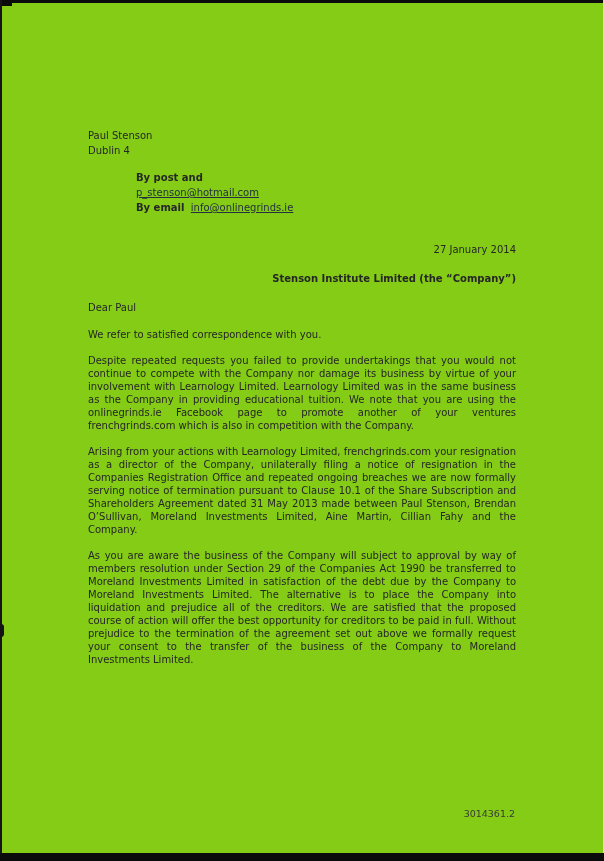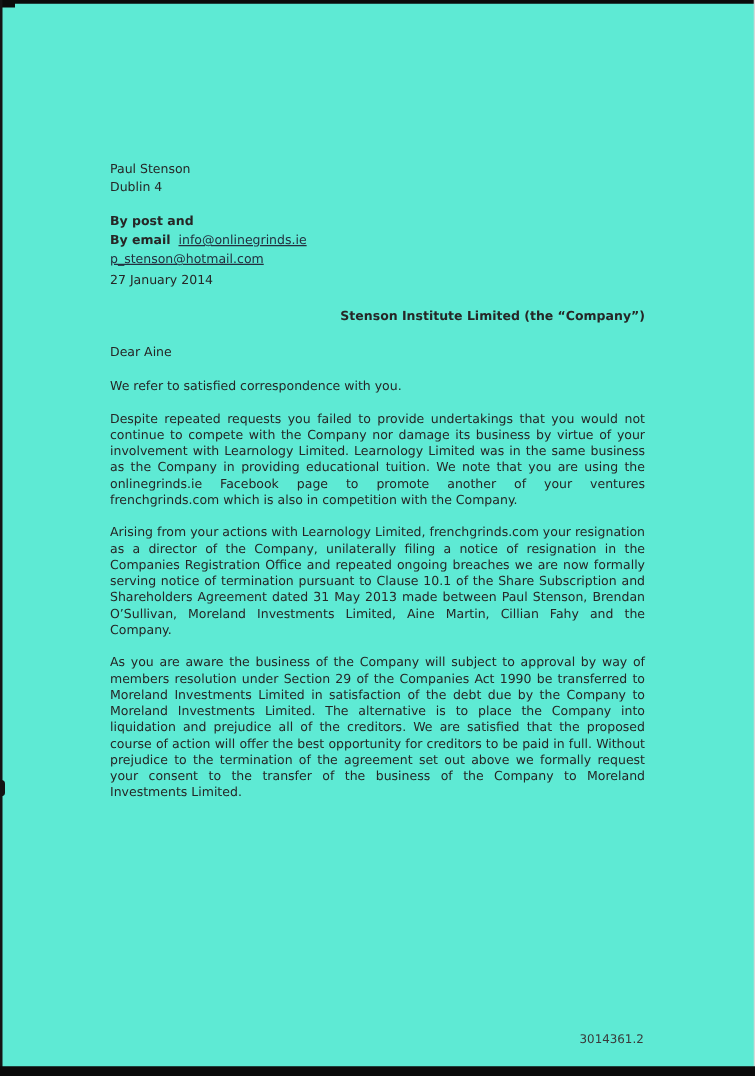--- a/index.html
+++ b/index.html
@@ -4,21 +4,21 @@
 <style>
   html, body {
     margin: 0;
     padding: 0;
     background: #ffffff;
   }
   .page {
     position: relative;
     width: 604px;
     height: 861px;
-    background: #5eead4;
+    background: #84cc16;
     overflow: hidden;
     font-family: "DejaVu Sans", "Liberation Sans", sans-serif;
     color: #262626;
   }
   
   .edge-top {
     position: absolute; top: 0; left: 0; right: 0; height: 3px;
     background: #0b0b0b;
   }
   .edge-top-notch {
@@ -43,42 +43,42 @@
   }
   .content {
     position: absolute;
     left: 88px;
     top: 128px;
     width: 428px;
     font-size: 10px;
     line-height: 15px;
   }
   .addr-line { white-space: nowrap; }
-  .delivery { margin-top: 12px; }
+  .delivery { margin-top: 12px; margin-left: 48px; }
   .b { font-weight: bold; }
   .u {
     text-decoration: underline;
     color: #23303f;
   }
-  .date-line { margin-top: 2px; }
+  .date-line { margin-top: 27px; text-align: right; }
   .subject {
     margin-top: 14px;
     font-weight: bold;
     text-align: right;
   }
   .salutation { margin-top: 14px; }
   .para {
     margin: 13px 0 0 0;
     text-align: justify;
     line-height: 13px;
   }
   .docref {
     position: absolute;
     right: 89px;
-    top: 826px;
+    top: 808px;
     font-size: 9.5px;
     color: #3a3a3a;
   }
 </style>
 </head>
 <body>
 
 <div class="page">
 
   <div class="edge-top"></div>
@@ -92,33 +92,33 @@
     <div class="addr-block">
       <div class="addr-line">Paul Stenson</div>
       <div class="addr-line">Dublin 4</div>
     </div>
 
     <div class="delivery">
       <div>
         <span class="b">By post and</span>
       </div>
       <div>
+        <span class="u">p_stenson@hotmail.com</span>
+      </div>
+      <div>
         <span class="b">By email</span>&nbsp;
         <span class="u">info@onlinegrinds.ie</span>
-      </div>
-      <div>
-        <span class="u">p_stenson@hotmail.com</span>
       </div>
     </div>
 
     <div class="date-line">27 January 2014</div>
 
     <div class="subject">Stenson Institute Limited (the “Company”)</div>
 
-    <div class="salutation">Dear Aine</div>
+    <div class="salutation">Dear Paul</div>
 
     <p class="para">We refer to satisfied correspondence with you.</p>
     <p class="para">Despite repeated requests you failed to provide undertakings that you would not continue to compete with the Company nor damage its business by virtue of your involvement with Learnology Limited.  Learnology Limited was in the same business as the Company in providing educational tuition.  We note that you are using the onlinegrinds.ie Facebook page to promote another of your ventures frenchgrinds.com which is also in competition with the Company.</p>
     <p class="para">Arising from your actions with Learnology Limited, frenchgrinds.com your resignation as a director of the Company, unilaterally filing a notice of resignation in the Companies Registration Office and repeated ongoing breaches we are now formally serving notice of termination pursuant to Clause 10.1 of the Share Subscription and Shareholders Agreement dated 31 May 2013 made between Paul Stenson, Brendan O’Sullivan, Moreland Investments Limited, Aine Martin, Cillian Fahy and the Company.</p>
     <p class="para">As you are aware the business of the Company will subject to approval by way of members resolution under Section 29 of the Companies Act 1990 be transferred to Moreland Investments Limited in satisfaction of the debt due by the Company to Moreland Investments Limited.  The alternative is to place the Company into liquidation and prejudice all of the creditors.  We are satisfied that the proposed course of action will offer the best opportunity for creditors to be paid in full.  Without prejudice to the termination of the agreement set out above we formally request your consent to the transfer of the business of the Company to Moreland Investments Limited.</p>
 
   </div>
 
   <div class="docref">3014361.2</div>
 

